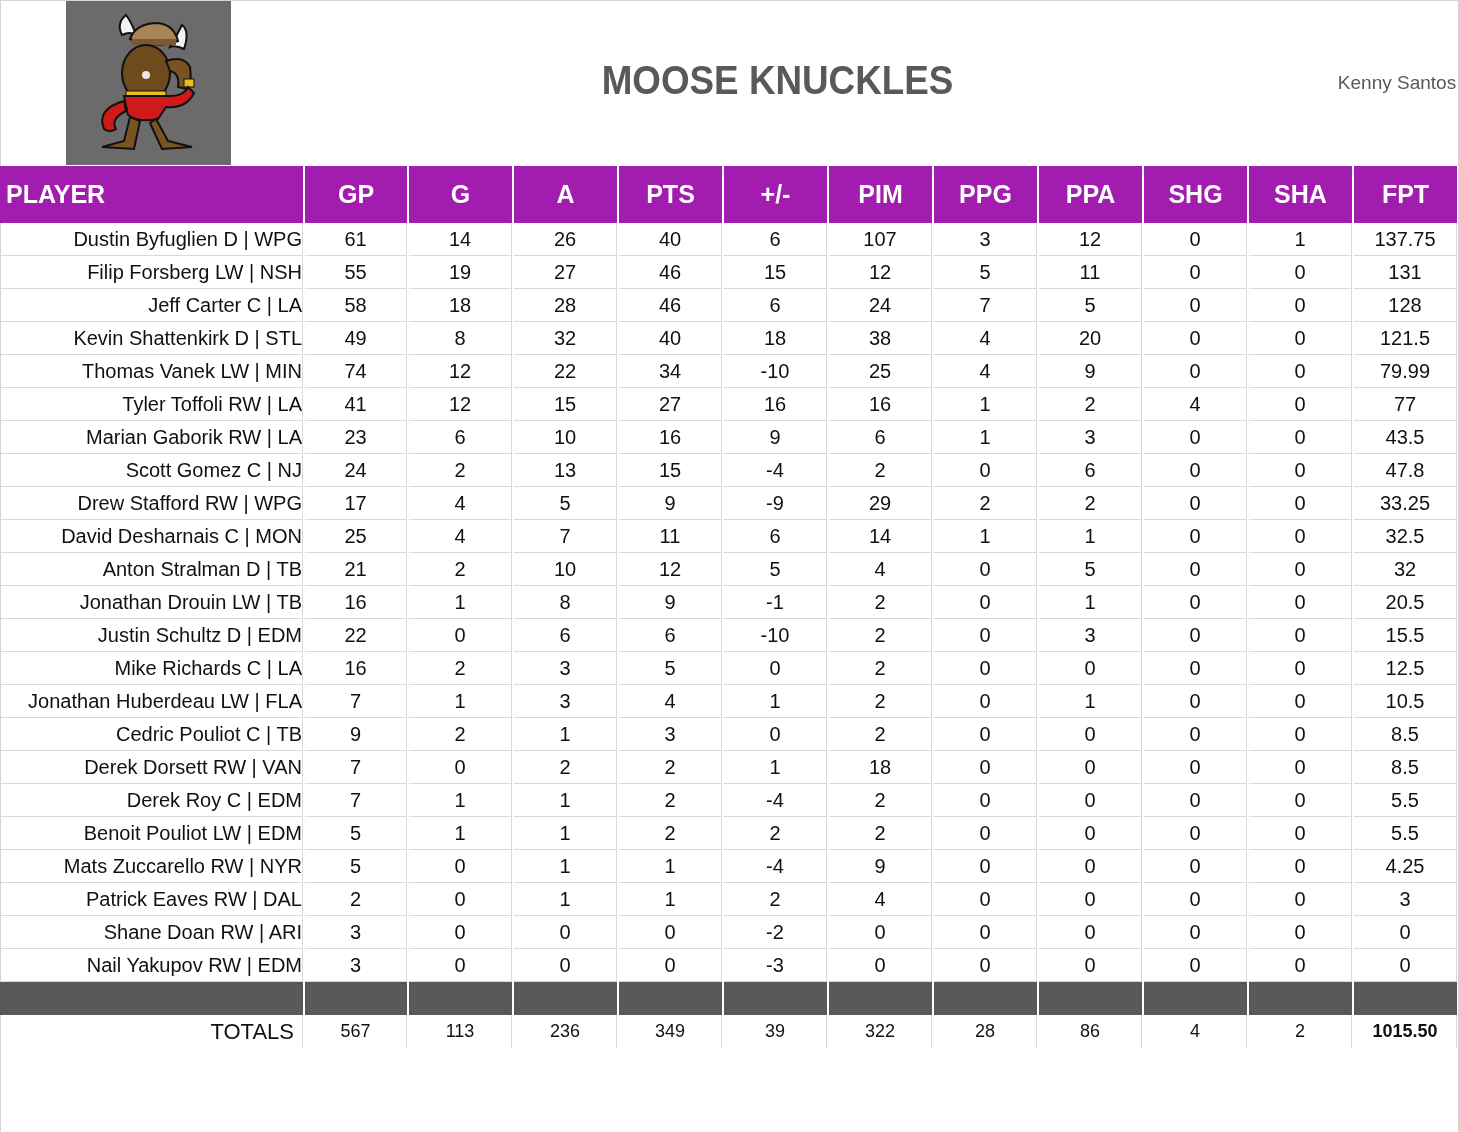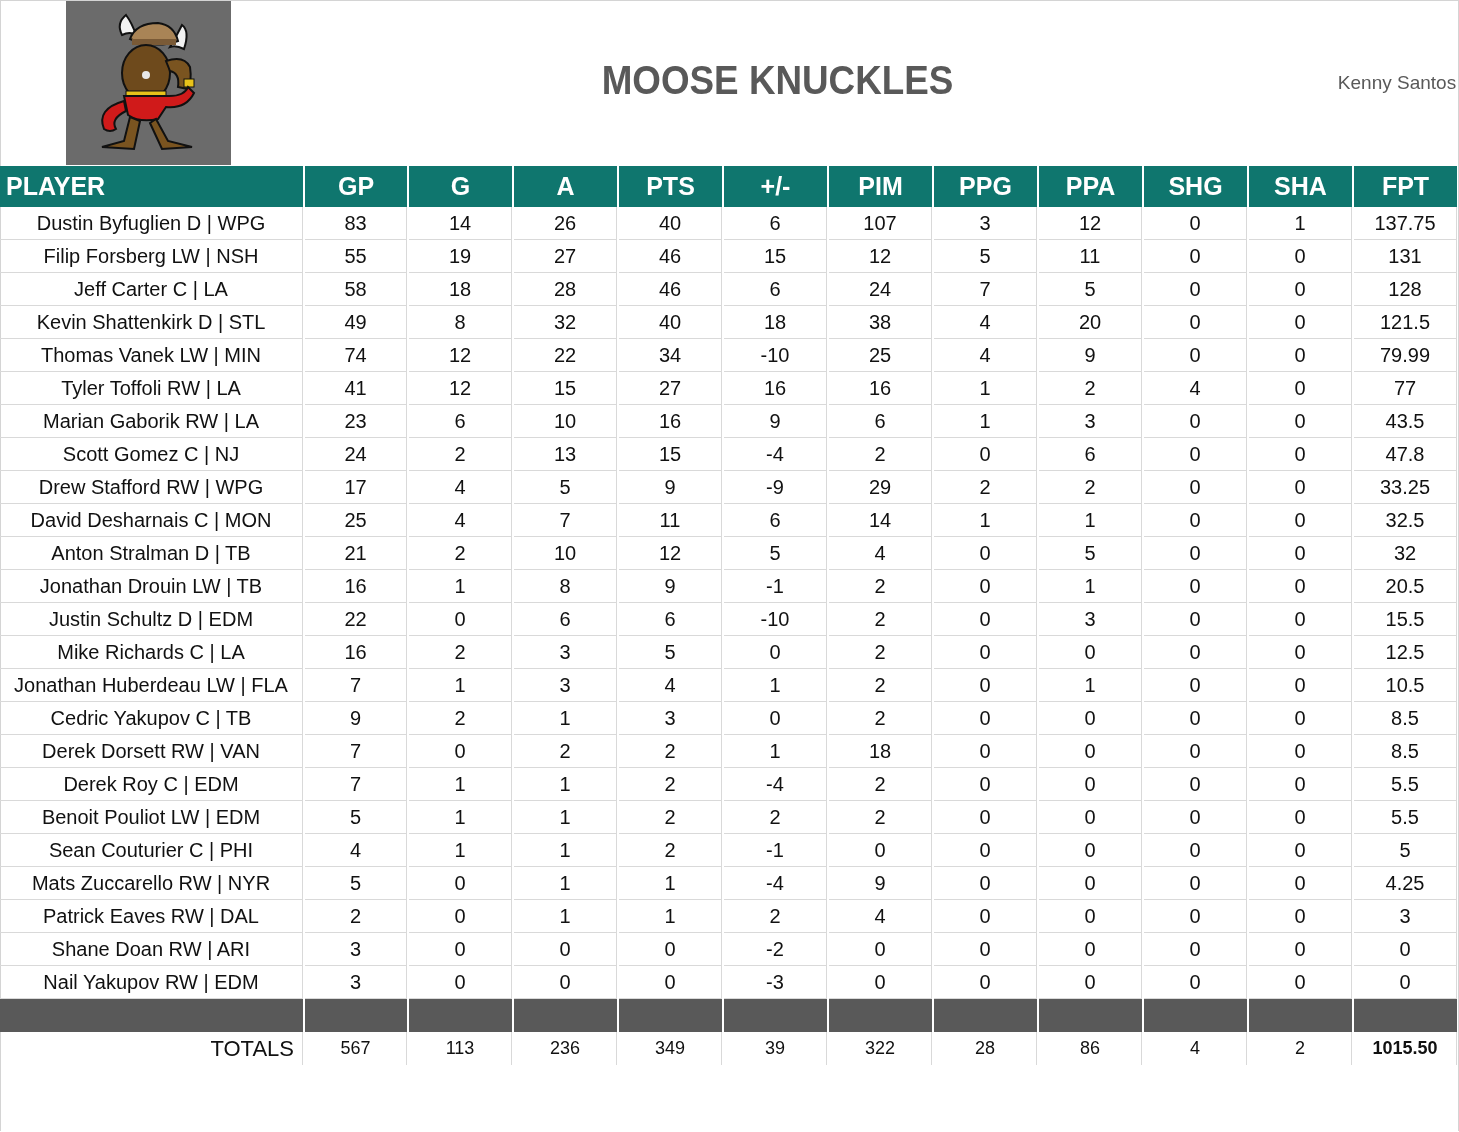--- a/index.html
+++ b/index.html
@@ -6,24 +6,24 @@
   body { width:1459px; height:1132px; position:relative; overflow:hidden;
          font-family:"Liberation Sans", "DejaVu Sans", sans-serif; color:#111; }
   .frame { position:absolute; left:0; top:0; width:1457px; height:1130px; border:1px solid #d4d4d4; border-bottom:none; }
   .logo { position:absolute; left:66px; top:1px; width:165px; height:164px; background:#6b6b6b; }
   .logo svg { width:100%; height:100%; display:block; }
   .team-title { position:absolute; left:560px; top:58px; width:435px; text-align:center;
                 font-size:40px; font-weight:bold; color:#595959; letter-spacing:0px;
                 transform:scaleX(0.92); transform-origin:center; }
   .owner { position:absolute; left:1312px; top:72px; width:170px; text-align:center; font-size:19px; color:#595959; }
   table { position:absolute; left:0; top:166px; border-collapse:separate; border-spacing:2px 0; margin-left:-2px; table-layout:fixed; }
-  th { background:#0f766e; color:#ffffff; font-size:25px; font-weight:bold; height:41px; padding:0; text-align:center; }
+  th { background:#a21caf; color:#ffffff; font-size:25px; font-weight:bold; height:41px; padding:8px; text-align:center; }
   th.player-col { text-align:left; padding-left:6px; }
   td { height:32px; border-bottom:1px solid #d9d9d9; border-right:1px solid #d9d9d9; text-align:center; font-size:20px; padding:0; color:#111; }
-  td.player-name { text-align:center; white-space:nowrap; overflow:hidden; }
+  td.player-name { text-align:right; white-space:nowrap; overflow:hidden; }
   tr.spacer td { background:#595959; height:33px; border:none; }
   tr.totals td { height:33px; border-bottom:none; font-size:18px; }
   tr.totals td.totals-label { text-align:right; padding-right:8px; font-size:22px; }
   tr.totals td.fpt-total { font-weight:bold; }
 </style>
 </head>
 <body>
 
 <div class="frame"></div>
 
@@ -83,21 +83,21 @@
       <th>PPG</th>
       <th>PPA</th>
       <th>SHG</th>
       <th>SHA</th>
       <th>FPT</th>
     </tr>
   </thead>
   <tbody id="rows">
       <tr>
         <td class="player-name">Dustin Byfuglien D | WPG</td>
-        <td>83</td>
+        <td>61</td>
         <td>14</td>
         <td>26</td>
         <td>40</td>
         <td>6</td>
         <td>107</td>
         <td>3</td>
         <td>12</td>
         <td>0</td>
         <td>1</td>
         <td>137.75</td>
@@ -292,21 +292,21 @@
         <td>4</td>
         <td>1</td>
         <td>2</td>
         <td>0</td>
         <td>1</td>
         <td>0</td>
         <td>0</td>
         <td>10.5</td>
       </tr>
       <tr>
-        <td class="player-name">Cedric Yakupov C | TB</td>
+        <td class="player-name">Cedric Pouliot C | TB</td>
         <td>9</td>
         <td>2</td>
         <td>1</td>
         <td>3</td>
         <td>0</td>
         <td>2</td>
         <td>0</td>
         <td>0</td>
         <td>0</td>
         <td>0</td>
@@ -346,34 +346,20 @@
         <td>1</td>
         <td>1</td>
         <td>2</td>
         <td>2</td>
         <td>2</td>
         <td>0</td>
         <td>0</td>
         <td>0</td>
         <td>0</td>
         <td>5.5</td>
-      </tr>
-      <tr>
-        <td class="player-name">Sean Couturier C | PHI</td>
-        <td>4</td>
-        <td>1</td>
-        <td>1</td>
-        <td>2</td>
-        <td>-1</td>
-        <td>0</td>
-        <td>0</td>
-        <td>0</td>
-        <td>0</td>
-        <td>0</td>
-        <td>5</td>
       </tr>
       <tr>
         <td class="player-name">Mats Zuccarello RW | NYR</td>
         <td>5</td>
         <td>0</td>
         <td>1</td>
         <td>1</td>
         <td>-4</td>
         <td>9</td>
         <td>0</td>

